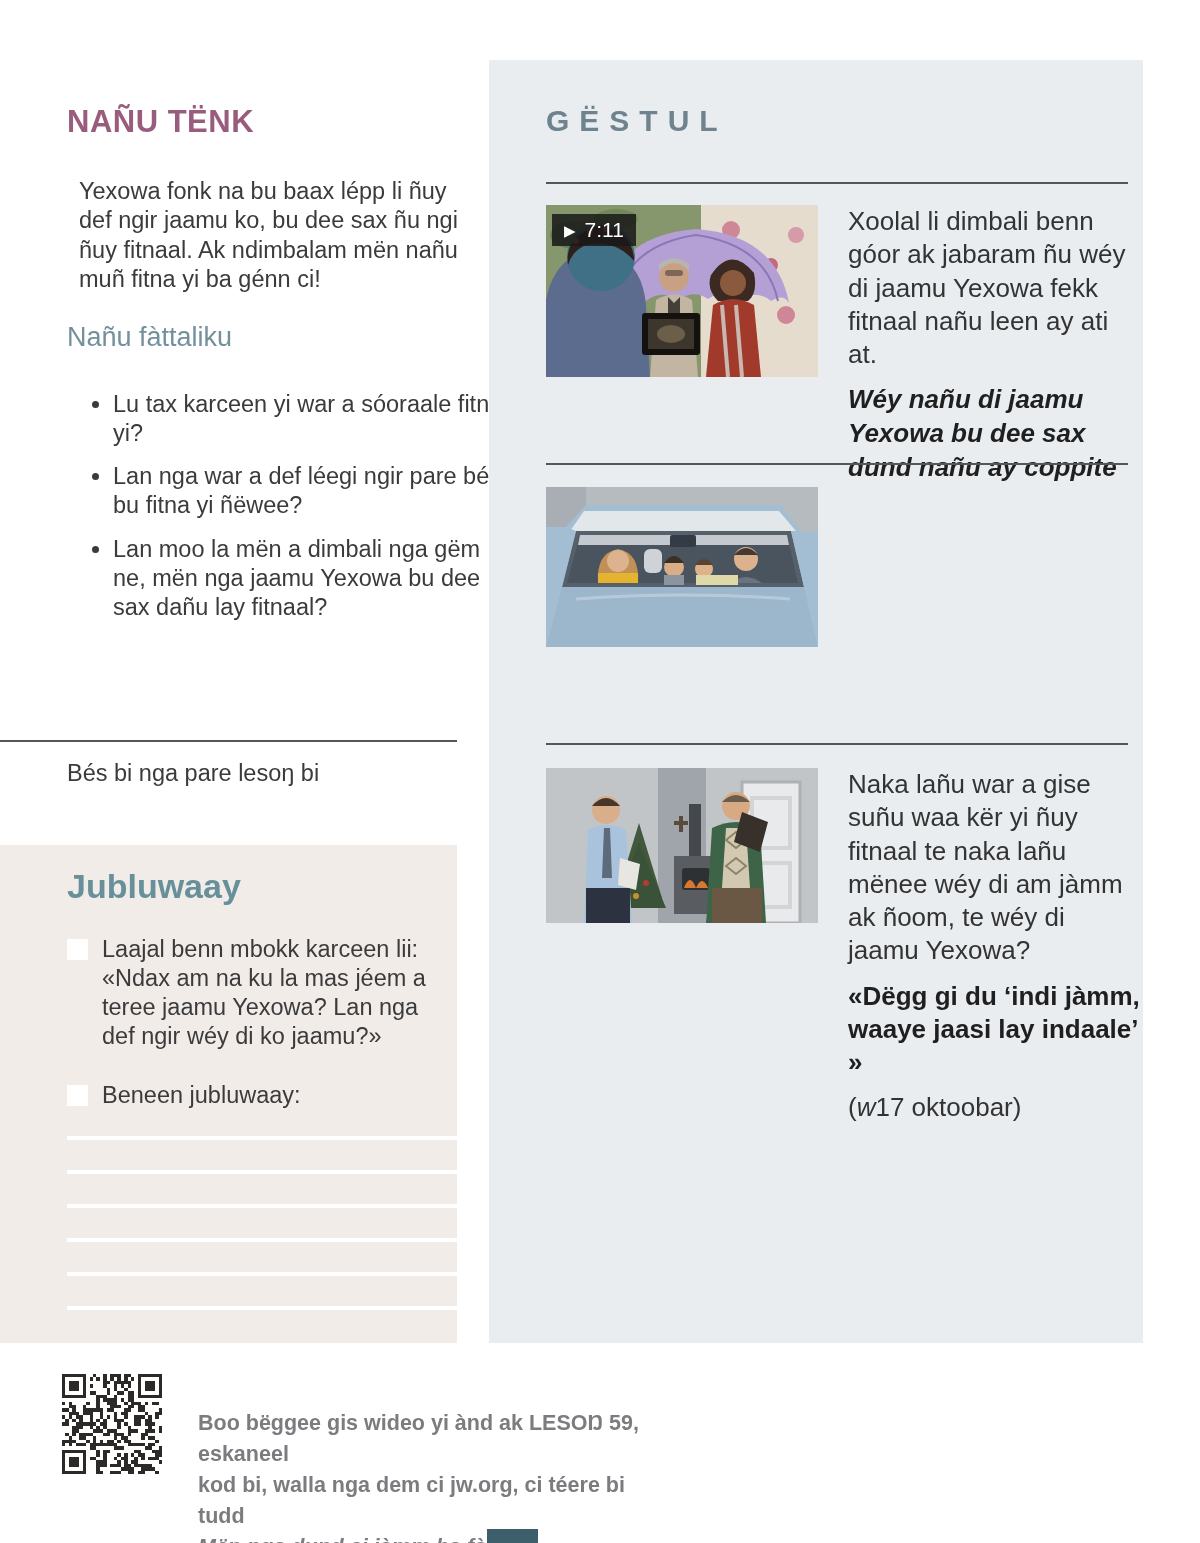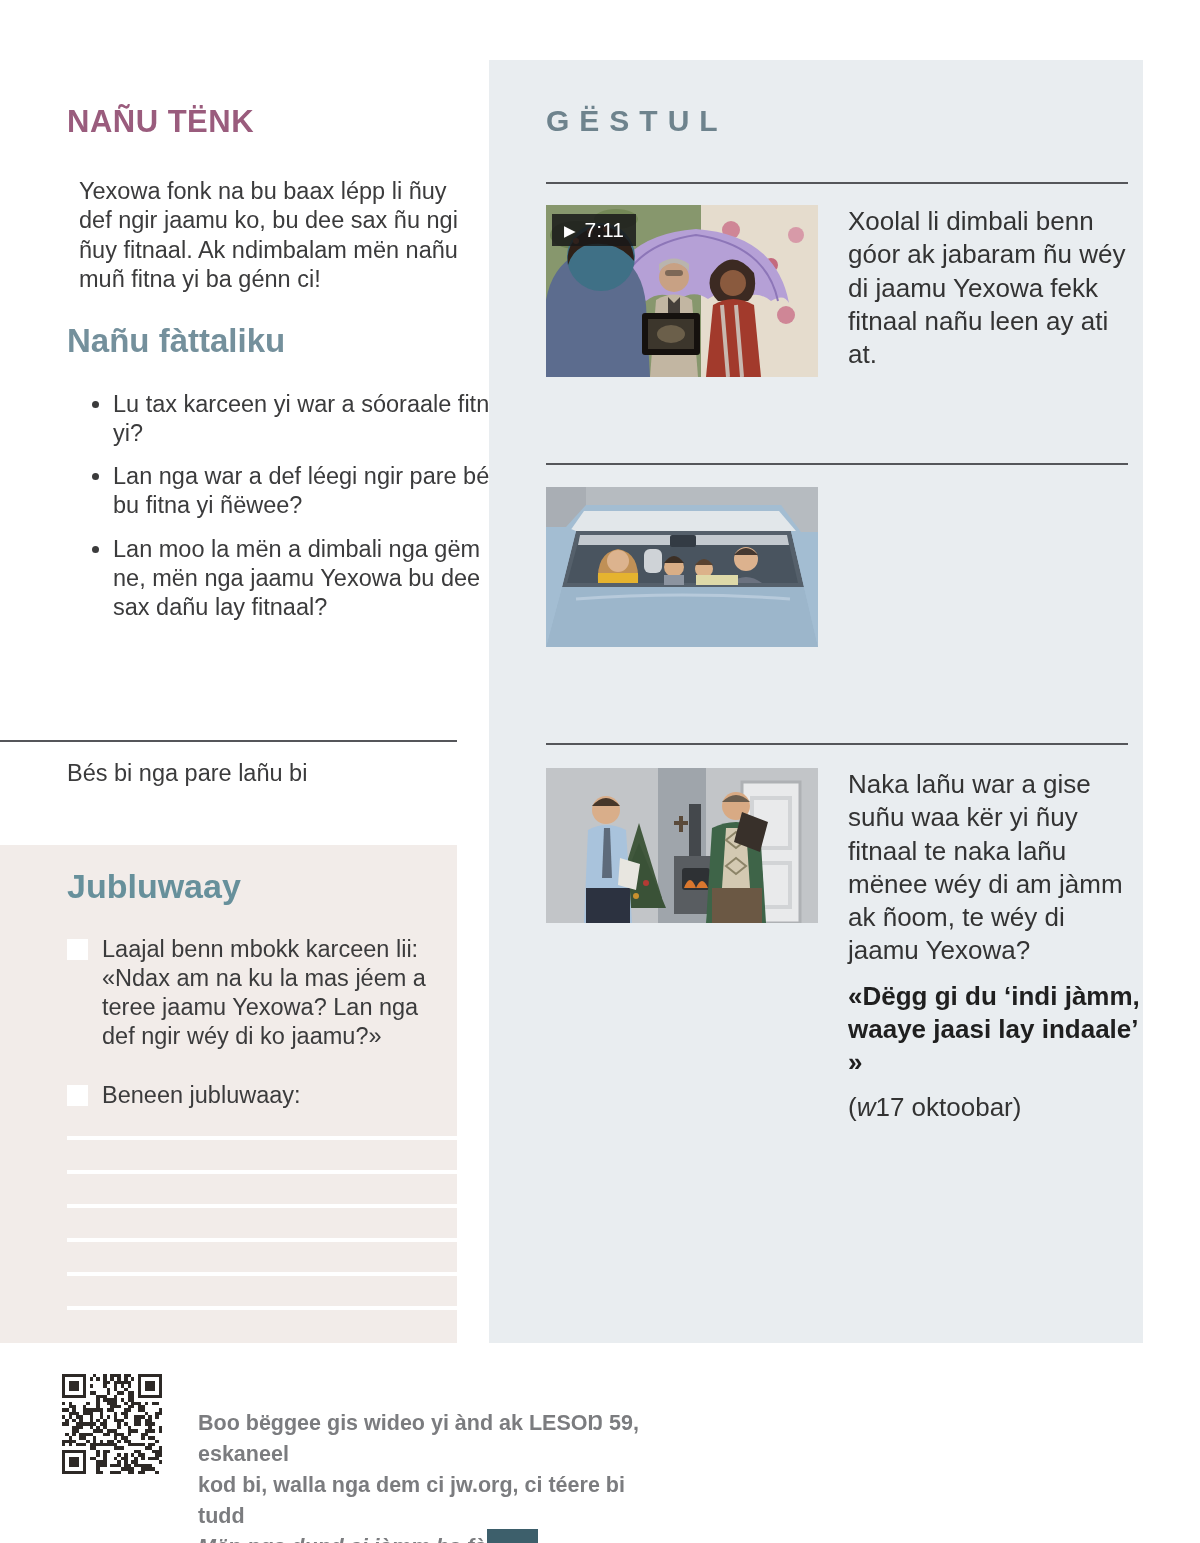--- a/index.html
+++ b/index.html
@@ -4,21 +4,21 @@
 <style>
   html,body{margin:0;padding:0;background:#fff;}
   .page{position:relative;width:1200px;height:1543px;background:#ffffff;overflow:hidden;
         font-family:"Liberation Sans","DejaVu Sans",sans-serif;color:#3b3b3c;border-radius:30px;}
 
   
   .summary-title{position:absolute;left:67px;top:104px;font-size:31px;font-weight:700;
                  color:#9a5c7d;letter-spacing:.5px;margin:0;}
   .summary-text{position:absolute;left:67px;top:165px;width:396px;font-size:23.5px;
                 line-height:1.25;margin:12px;}
-  .recall-title{position:absolute;left:67px;top:322px;font-size:33px;font-weight:700;
+  .recall-title{position:absolute;left:67px;top:322px;font-size:27px;font-weight:400;
                 color:#74909c;margin:0;}
   .recall-list{position:absolute;left:67px;top:390px;width:402px;margin:0;padding:0 0 0 46px;}
   .recall-list li{font-size:23.5px;line-height:1.24;margin:0 0 14px 0;}
 
   .left-rule{position:absolute;left:0;top:740px;width:457px;height:2px;background:#55565a;}
   .date-label{position:absolute;left:67px;top:760px;font-size:23.5px;margin:0;}
 
   .goal-box{position:absolute;left:0;top:845px;width:457px;height:498px;background:#f2ece9;}
   .goal-title{position:absolute;left:67px;top:22px;font-size:34px;font-weight:700;
               color:#67909b;margin:0;}
@@ -70,21 +70,21 @@
   <p class="summary-text">Yexowa fonk na bu baax lépp li ñuy def ngir jaamu ko, bu dee sax ñu ngi ñuy fitnaal. Ak ndimbalam mën nañu muñ fitna yi ba génn ci!</p>
 
   <h2 class="recall-title">Nañu fàttaliku</h2>
   <ul class="recall-list">
     <li>Lu tax karceen yi war a sóoraale fitna yi?</li>
     <li>Lan nga war a def léegi ngir pare bés bu fitna yi ñëwee?</li>
     <li>Lan moo la mën a dimbali nga gëm ne, mën nga jaamu Yexowa bu dee sax dañu lay fitnaal?</li>
   </ul>
 
   <div class="left-rule"></div>
-  <p class="date-label">Bés bi nga pare lañu bi</p>
+  <p class="date-label">Bés bi nga pare lesoŋ bi</p>
 
   <section class="goal-box">
     <h2 class="goal-title">Jubluwaay</h2>
 
     <div class="check-item ci1">
       <span class="checkbox"></span>
       <p>Laajal benn mbokk karceen lii: «Ndax am na ku la mas jéem a teree jaamu Yexowa? Lan nga def ngir wéy di ko jaamu?»</p>
     </div>
     <div class="check-item ci2">
       <span class="checkbox"></span>
@@ -464,20 +464,21 @@
         <rect x="102" y="114" width="46" height="30" fill="#3c362c"></rect>
         <ellipse cx="125" cy="129" rx="14" ry="9" fill="#6b5f4a"></ellipse>
       </svg>
       <div class="vbadge">
         <span class="play">▶</span>
         <span class="vtime">7:11</span>
       </div>
     </div>
     <div class="rtext rt1">
       <p>Xoolal li dimbali benn góor ak jabaram ñu wéy di jaamu Yexowa fekk fitnaal nañu leen ay ati at.</p>
+      <p class="caption">Wéy nañu di jaamu Yexowa bu dee sax dund nañu ay coppite</p>
     </div>
 
     <div class="hrule hr2"></div>
 
     <div class="thumb t2">
       <svg viewBox="0 0 272 160" preserveAspectRatio="none">
         <rect width="272" height="160" fill="#b6bbc0"></rect>
         <rect x="0" width="40" height="160" fill="#a9aeb4"></rect>
         <path d="M20 40 L40 18 L235 18 L255 45 L272 160 L0 160 Z" fill="#a3bdd2"></path>
         <path d="M38 24 L233 24 L250 44 L24 44 Z" fill="#e2e7ea"></path>

